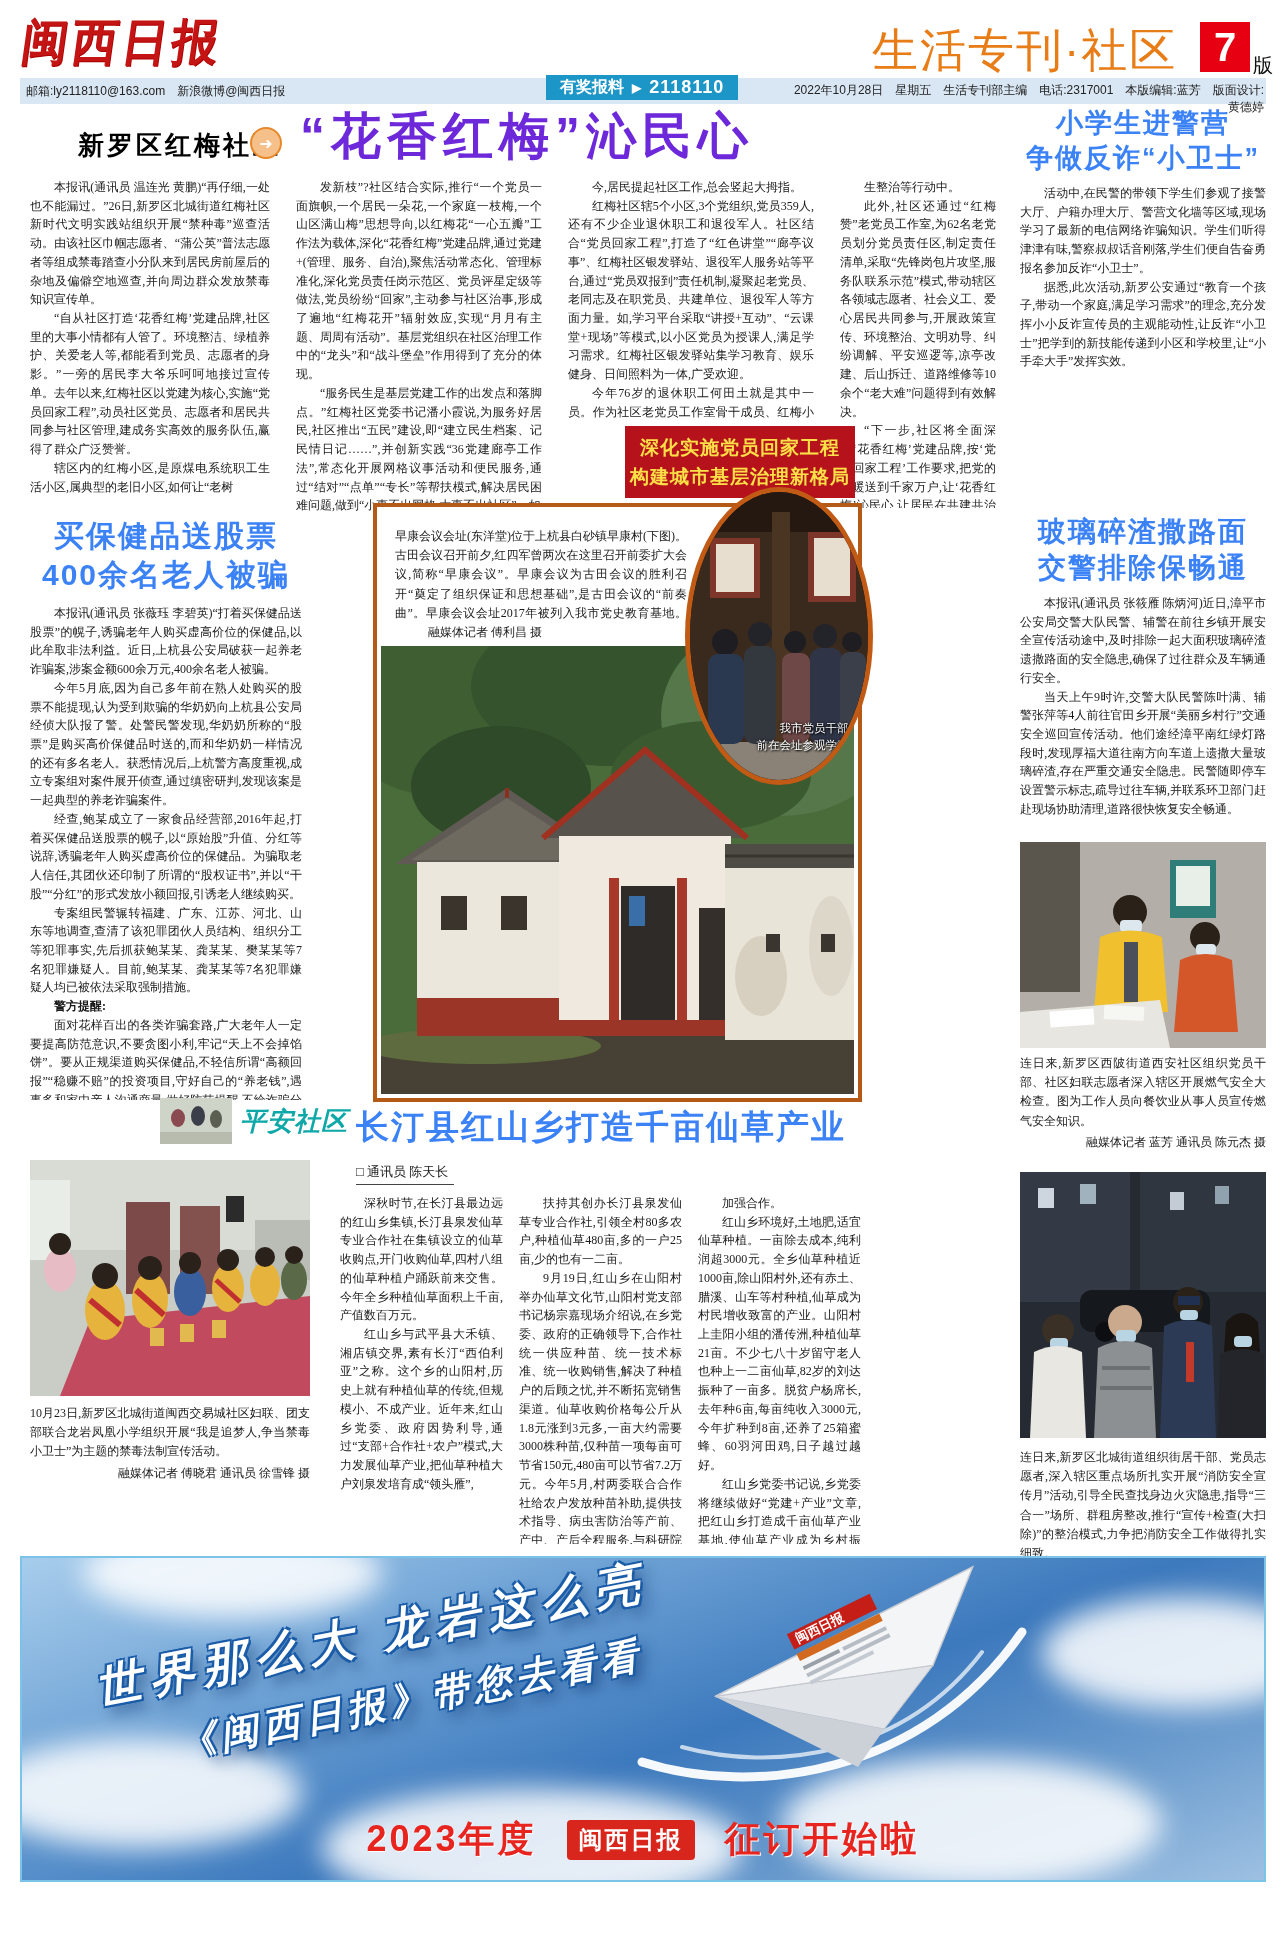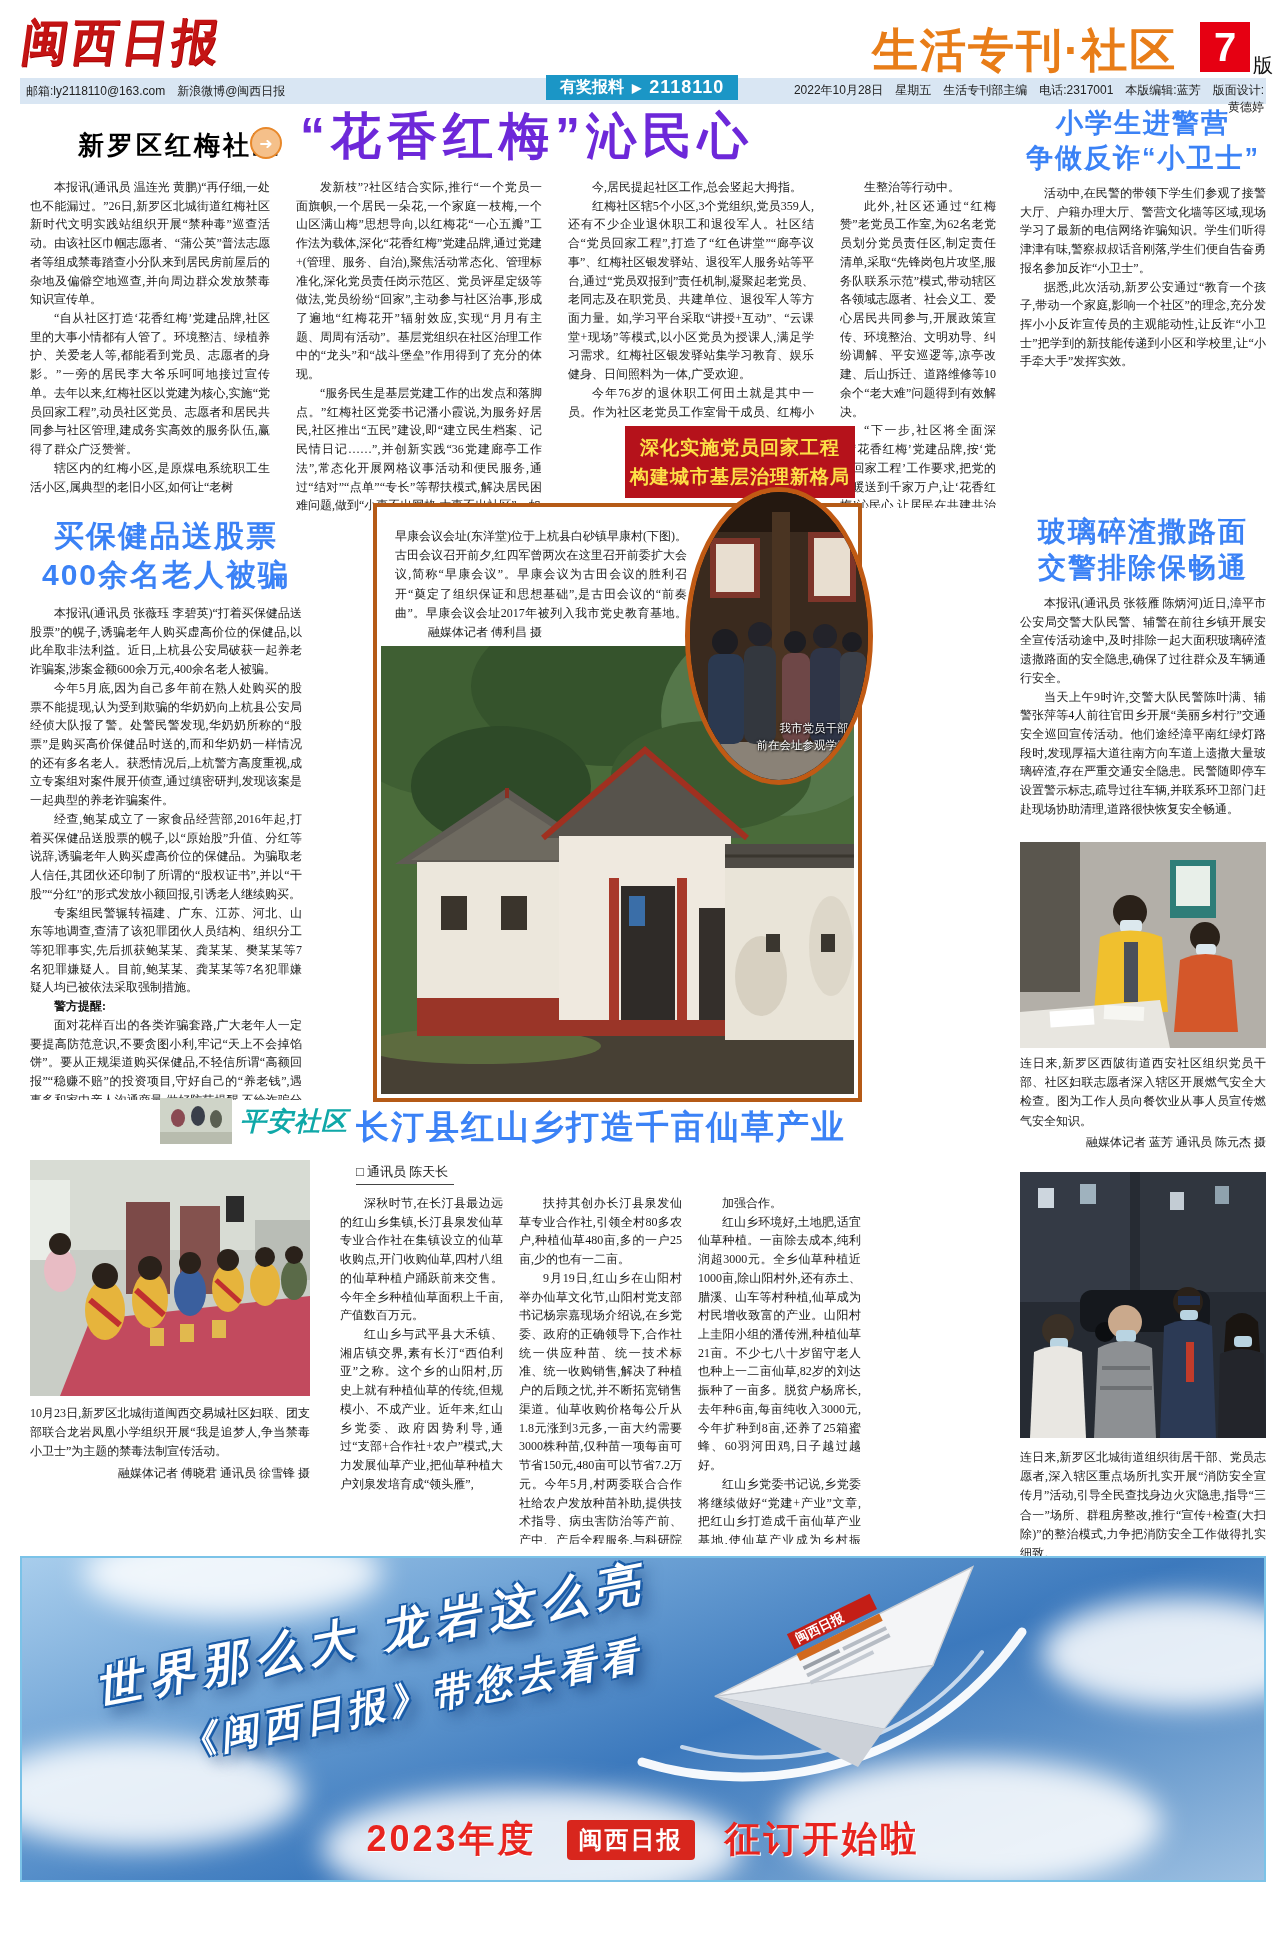--- a/index.html
+++ b/index.html
@@ -3,21 +3,21 @@
 <meta charset="utf-8">
 <style>
   html,body{margin:0;padding:0;background:#e9e9e9;}
   .page{position:relative;width:1286px;height:1955px;background:#ffffff;margin:0 auto;overflow:hidden;
         font-family:"Liberation Serif","DejaVu Serif",serif;color:#1a1a1a;}
   .abs{position:absolute;}
 
   
   .logo{font-family:"DejaVu Serif",serif;font-weight:900;color:#c41414;font-size:46px;
         transform:skewX(-8deg) scaleY(1.08);letter-spacing:4px;text-shadow:1px 1px 0 #a00;}
-  .section-title{font-family:"Liberation Sans","DejaVu Sans",sans-serif;font-weight:700;color:#e87d18;
+  .section-title{font-family:"Liberation Sans","DejaVu Sans",sans-serif;font-weight:400;color:#e87d18;
         font-size:46px;letter-spacing:2px;white-space:nowrap;}
   .pagenum-box{width:50px;height:50px;background:#e60012;color:#fff;font-family:"Liberation Sans",sans-serif;
         font-weight:900;font-size:40px;display:flex;align-items:center;justify-content:center;}
   .pagenum-label{font-family:"Liberation Sans",sans-serif;font-size:20px;color:#111;}
 
   
   .infobar{background:#d9e6f3;height:26px;display:flex;align-items:center;font-family:"Liberation Sans",sans-serif;
         font-size:12px;color:#222;}
   .hotline-chip{background:#1b96c6;color:#fff;font-weight:bold;font-size:16px;padding:2px 14px;
         display:flex;align-items:center;gap:8px;font-family:"Liberation Sans",sans-serif;white-space:nowrap;}
@@ -280,21 +280,21 @@
         <p>红山乡党委书记说,乡党委将继续做好“党建+产业”文章,把红山乡打造成千亩仙草产业基地,使仙草产业成为乡村振兴、农民增收的支柱产业。</p>
       </div>
   </div>
 
   <div class="abs h2" style="left:1020px;top:106px;width:246px;font-size:27px;letter-spacing:2px;">
     <div>小学生进警营</div>
     <div>争做反诈“小卫士”</div>
   </div>
   <div class="abs bodytext" style="left:1020px;top:184px;width:246px;height:322px;">
       <p>活动中,在民警的带领下学生们参观了接警大厅、户籍办理大厅、警营文化墙等区域,现场学习了最新的电信网络诈骗知识。学生们听得津津有味,警察叔叔话音刚落,学生们便自告奋勇报名参加反诈“小卫士”。</p>
-      <p>据悉,此次活动,新罗公安通过“教育一个孩子,带动一个家庭,影响一个社区”的理念,充分发挥小小反诈宣传员的主观能动性,让反诈“小卫士”把学到的新技能传递到小区和学校里,让“小手牵大手”发挥实效。</p>
+      <p>据悉,此次活动,新罗公安通过“教育一个孩子,带动一个家庭,满足学习需求”的理念,充分发挥小小反诈宣传员的主观能动性,让反诈“小卫士”把学到的新技能传递到小区和学校里,让“小手牵大手”发挥实效。</p>
     </div>
 
   <div class="abs h2" style="left:1020px;top:514px;width:246px;font-size:28px;letter-spacing:2px;">
     <div>玻璃碎渣撒路面</div>
     <div>交警排除保畅通</div>
   </div>
   <div class="abs bodytext" style="left:1020px;top:594px;width:246px;height:242px;">
       <p>本报讯(通讯员 张筱雁 陈炳河)近日,漳平市公安局交警大队民警、辅警在前往乡镇开展安全宣传活动途中,及时排除一起大面积玻璃碎渣遗撒路面的安全隐患,确保了过往群众及车辆通行安全。</p>
       <p>当天上午9时许,交警大队民警陈叶满、辅警张萍等4人前往官田乡开展“美丽乡村行”交通安全巡回宣传活动。他们途经漳平南红绿灯路段时,发现厚福大道往南方向车道上遗撒大量玻璃碎渣,存在严重交通安全隐患。民警随即停车设置警示标志,疏导过往车辆,并联系环卫部门赶赴现场协助清理,道路很快恢复安全畅通。</p>
     </div>

